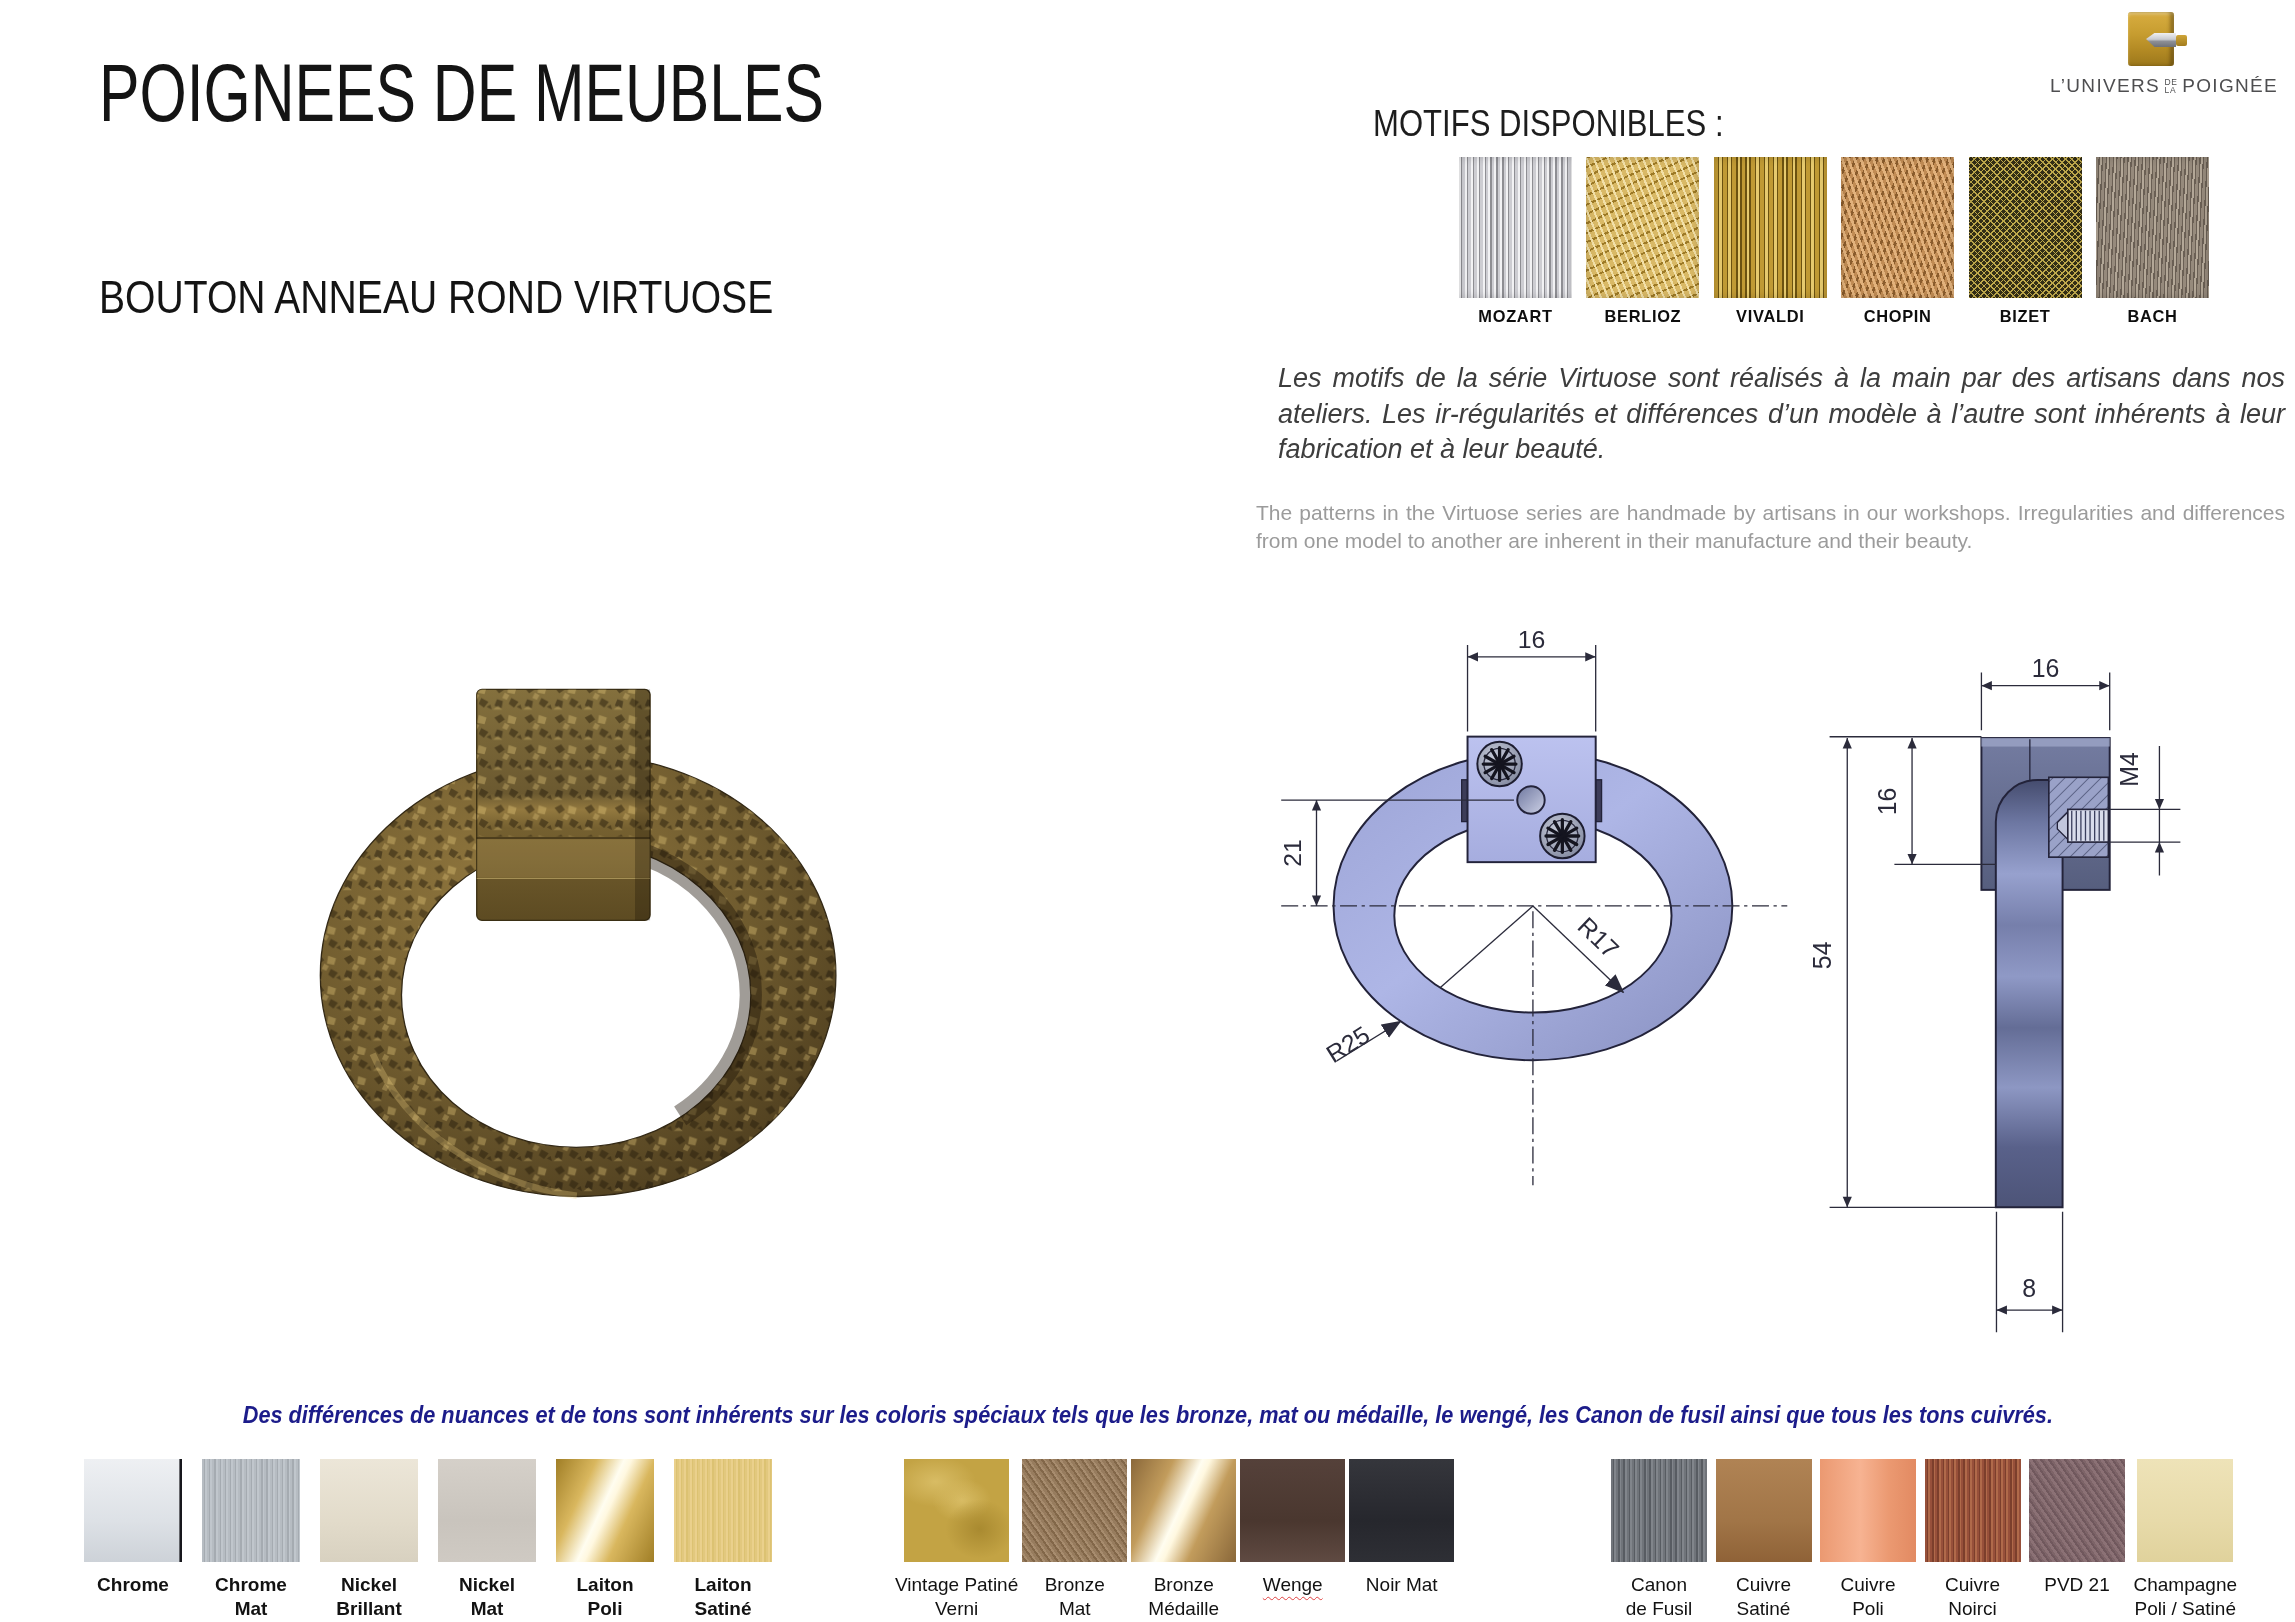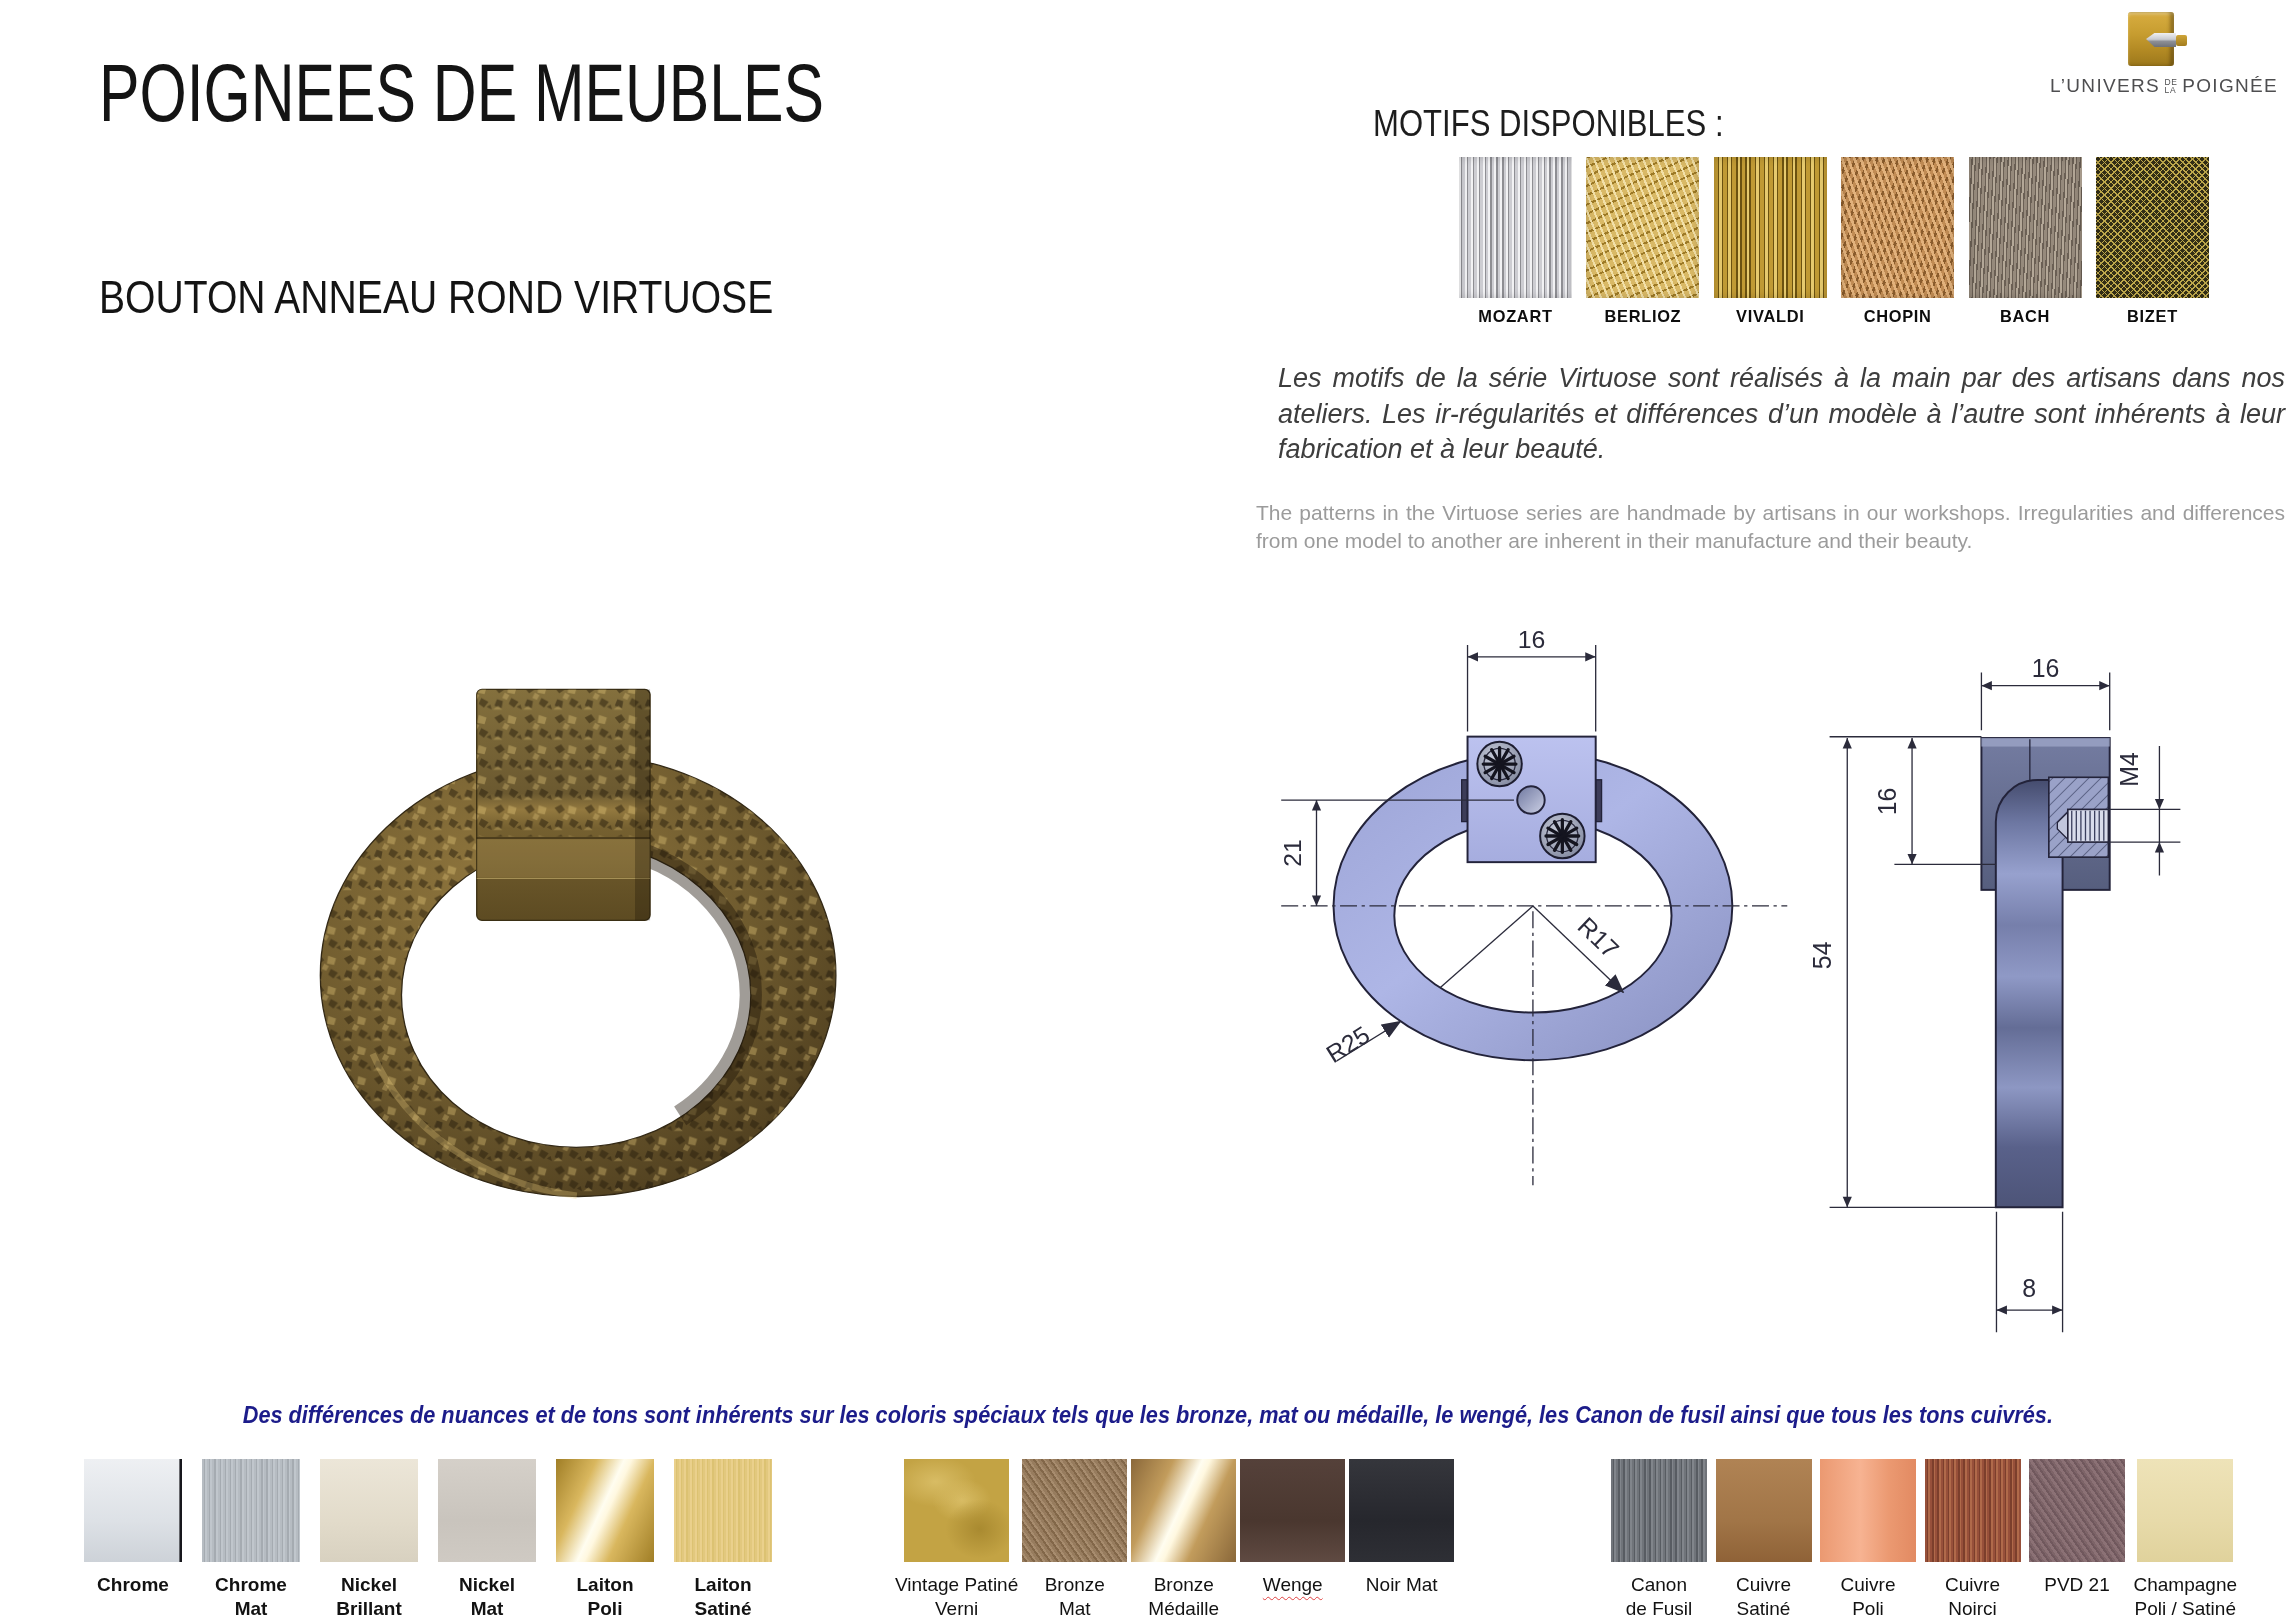--- a/index.html
+++ b/index.html
@@ -122,26 +122,26 @@
     </div>
     <div class="motif-cell">
       <div class="motif-swatch m-reed" style="--c1: #c09a34; --c2: #6b5210; --c3: #e6ca6e;"></div>
       <div class="motif-label">VIVALDI</div>
     </div>
     <div class="motif-cell">
       <div class="motif-swatch m-fan" style="--c1: #c18c54; --c2: #e2b27c; --c3: #8a5c2c;"></div>
       <div class="motif-label">CHOPIN</div>
     </div>
     <div class="motif-cell">
+      <div class="motif-swatch m-knurl" style="--c1: #332e16; --c2: #bfa94c; --c3: #6d6128;"></div>
+      <div class="motif-label">BIZET</div>
+    </div>
+    <div class="motif-cell">
       <div class="motif-swatch m-grain" style="--c1: #968a7c; --c2: #6a5f54; --c3: #b3a797;"></div>
       <div class="motif-label">BACH</div>
-    </div>
-    <div class="motif-cell">
-      <div class="motif-swatch m-knurl" style="--c1: #332e16; --c2: #bfa94c; --c3: #6d6128;"></div>
-      <div class="motif-label">BIZET</div>
     </div>
   </div>
 
   <div id="description" class="abs">
     <div id="desc-fr">Les motifs de la série Virtuose sont réalisés à la main par des artisans dans nos ateliers. Les ir-régularités et différences d’un modèle à l’autre sont inhérents à leur fabrication et à leur  beauté.</div>
     <div id="desc-en">The patterns in the Virtuose series are handmade by artisans in our workshops.  Irregularities and differences from one model to another are inherent in their manufacture and their beauty.</div>
   </div>
 
   <svg class="abs" style="left:281px;top:622px" width="589" height="615" viewBox="0 0 900 940" aria-hidden="true">
     <defs>

